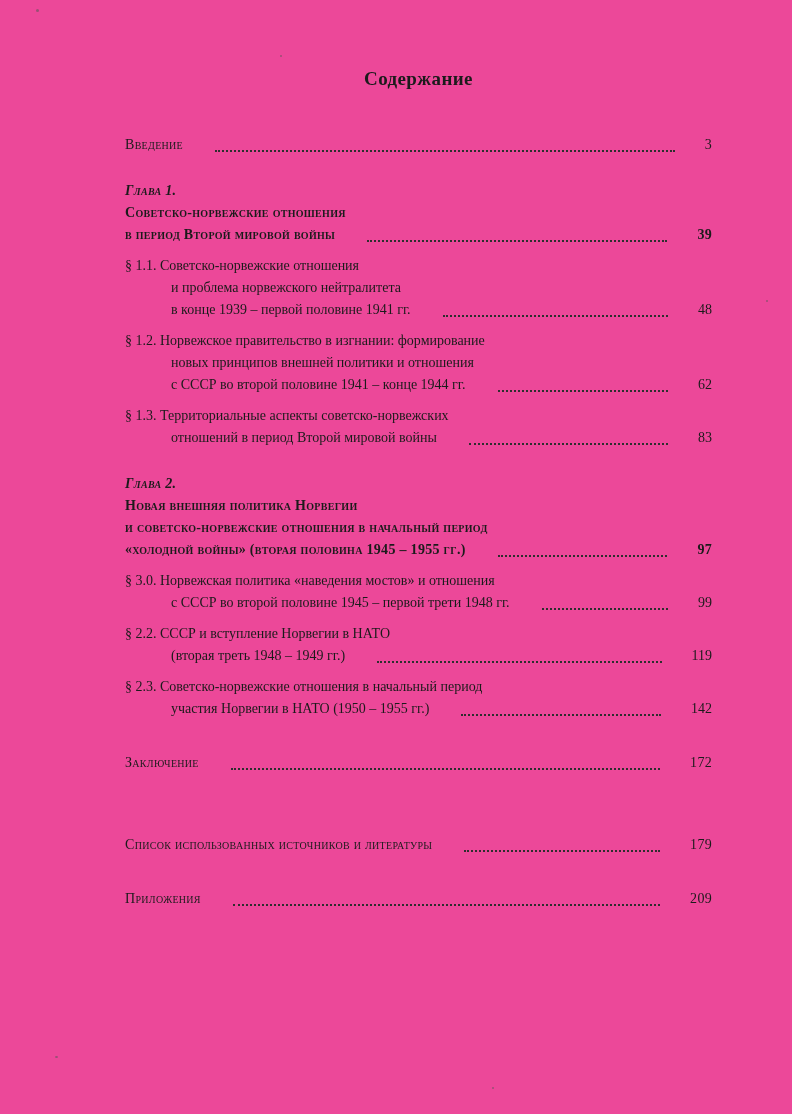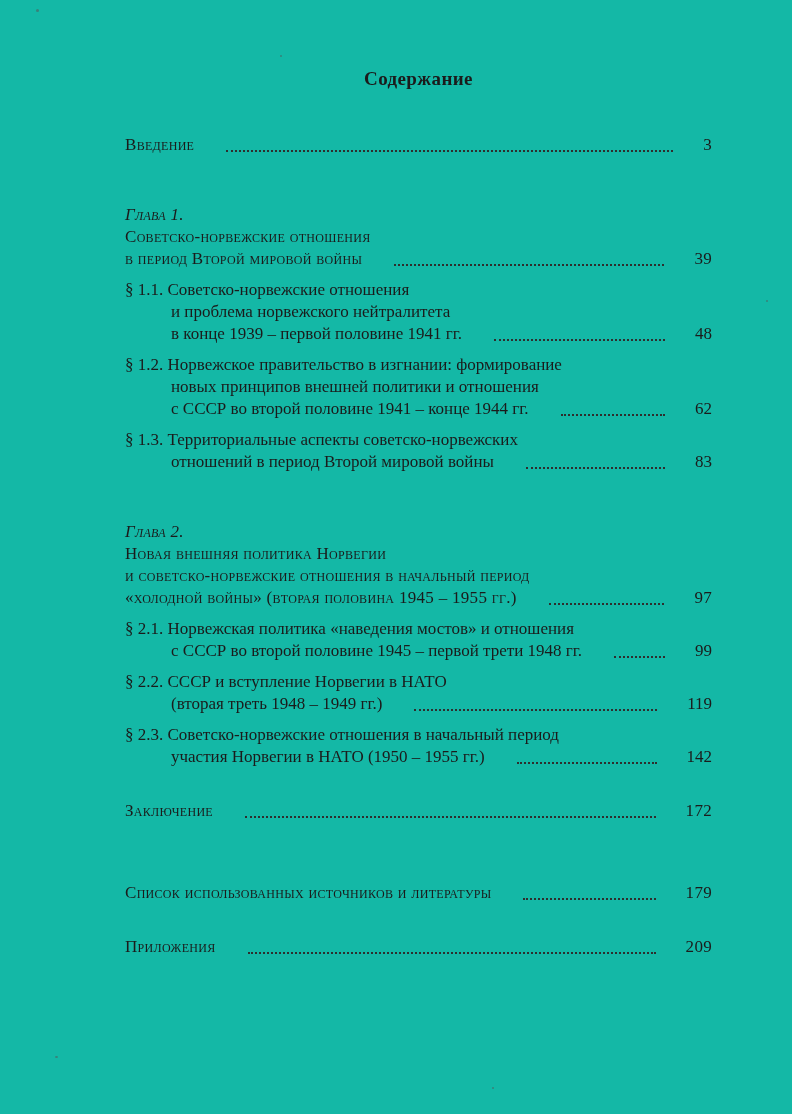--- a/index.html
+++ b/index.html
@@ -6,43 +6,43 @@
   html,body { background:#e9e9e9; }
   body {
     width:792px; height:1114px;
     font-family:"Liberation Serif","DejaVu Serif",serif;
     color:#1b1b1b;
     position:relative;
     overflow:hidden;
   }
   .sheet {
     position:absolute; inset:0;
-    background:#14b8a6;
+    background:#ec4899;
   }
   .content {
     position:absolute;
     left:125px; right:80px; top:68px;
   }
   .doc-title {
     text-align:center;
     font-weight:bold;
     font-size:19px;
     letter-spacing:.4px;
     margin-bottom:44px;
   }
   .entry { margin-top:14px; }
   .entry.gap-first   { margin-top:0; }
   .entry.gap-default { margin-top:9px; }
-  .entry.gap-chapter { margin-top:48px; }
+  .entry.gap-chapter { margin-top:24px;font-weight:bold; }
   .entry.gap-big     { margin-top:32px; }
   .entry.gap-huge    { margin-top:60px;text-align:center; }
   .line {
     display:flex;
     align-items:flex-end;
-    font-size:17px;
+    font-size:14px;
     line-height:22px;
     gap:26px;
   }
   .line .txt { white-space:pre-wrap; }
   .line.indent { padding-left:46px; }
   .style-smallcaps .txt,
   .style-smallcaps .page { font-variant:small-caps; letter-spacing:.3px; }
   .style-smallcaps .page { font-variant:normal; }
   .style-italic-smallcaps .txt {
     font-style:italic;
@@ -145,21 +145,21 @@
             <span class="txt">и советско-норвежские отношения в начальный период</span>
           </div>
           <div class="line style-smallcaps">
             <span class="txt">«холодной войны» (вторая половина 1945 – 1955 гг.)</span>
             <span class="leader"></span>
             <span class="page">97</span>
           </div>
         </div>
         <div class="entry gap-default">
           <div class="line">
-            <span class="txt">§ 2.1. Норвежская политика «наведения мостов» и отношения</span>
+            <span class="txt">§ 3.0. Норвежская политика «наведения мостов» и отношения</span>
           </div>
           <div class="line indent">
             <span class="txt">с СССР во второй половине 1945 – первой трети 1948 гг.</span>
             <span class="leader"></span>
             <span class="page">99</span>
           </div>
         </div>
         <div class="entry gap-default">
           <div class="line">
             <span class="txt">§ 2.2. СССР и вступление Норвегии в НАТО</span>

